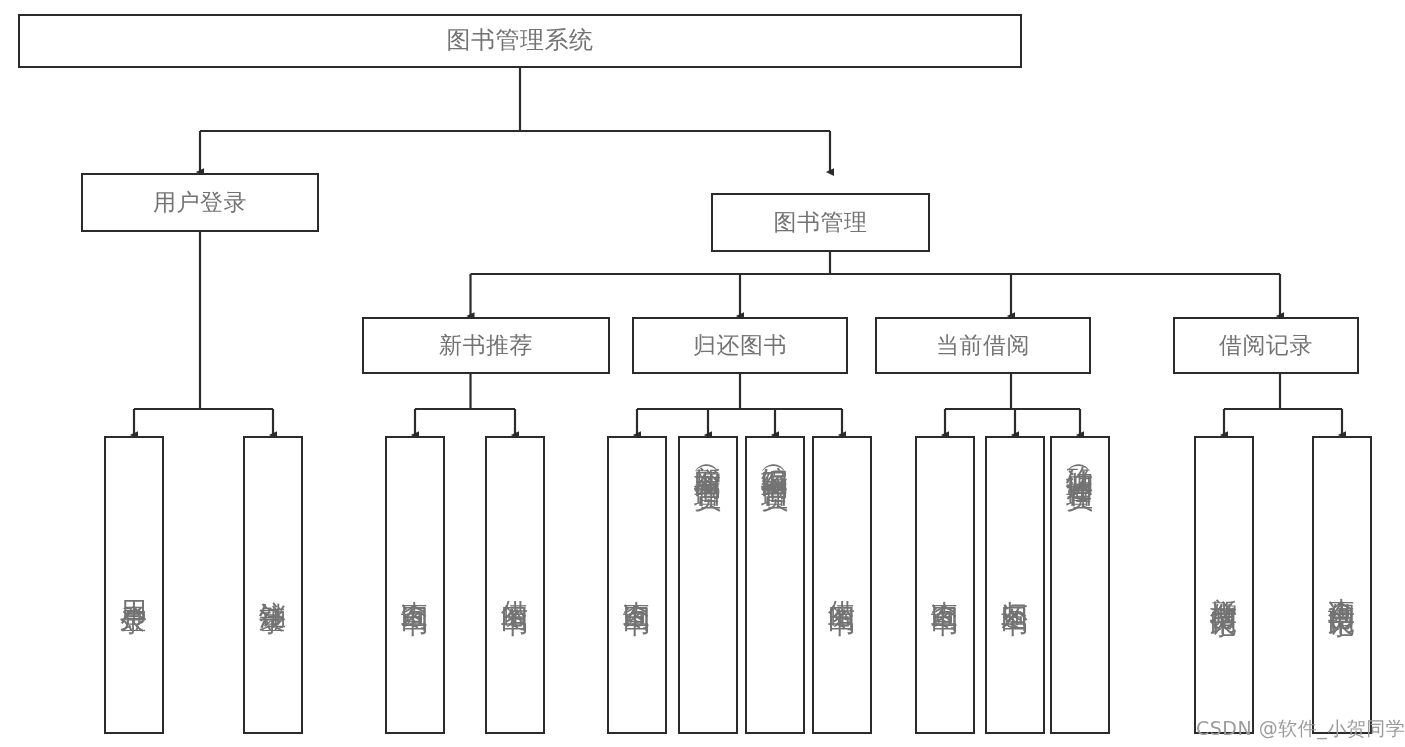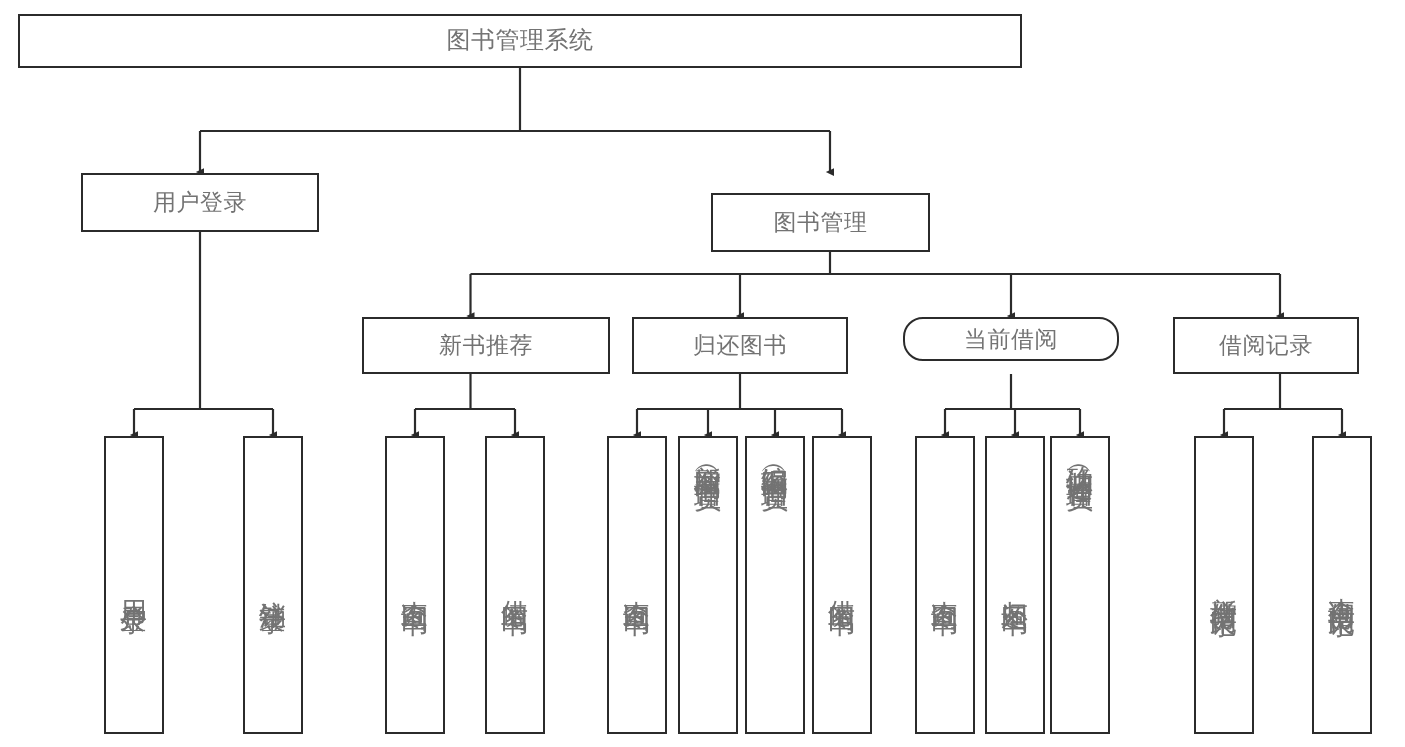--- a/index.html
+++ b/index.html
@@ -128,21 +128,21 @@
       </div>
       <div class="node lvl2 horiz" style="left: 711px; top: 173px; width: 219px; height: 59px; margin-top: 20px;">
         <span class="label">图书管理</span>
       </div>
       <div class="node lvl3 horiz" style="left: 362px; top: 317px; width: 248px; height: 57px;">
         <span class="label">新书推荐</span>
       </div>
       <div class="node lvl3 horiz" style="left: 632px; top: 317px; width: 216px; height: 57px;">
         <span class="label">归还图书</span>
       </div>
-      <div class="node lvl3 horiz" style="left: 903px; top: 317px; width: 216px; height: 44px; border-radius: 20px;">
+      <div class="node lvl3 horiz" style="left: 875px; top: 317px; width: 216px; height: 57px;">
         <span class="label">当前借阅</span>
       </div>
       <div class="node lvl3 horiz" style="left: 1173px; top: 317px; width: 186px; height: 57px;">
         <span class="label">借阅记录</span>
       </div>
       <div class="node leaf vert mid" style="left: 104px; top: 436px; width: 60px; height: 298px;">
         <span class="label">用户登录</span>
       </div>
       <div class="node leaf vert mid" style="left: 243px; top: 436px; width: 60px; height: 298px;">
         <span class="label">注销登录</span>
@@ -175,13 +175,14 @@
         <span class="label">确认归还（管理员）</span>
       </div>
       <div class="node leaf vert mid" style="left: 1194px; top: 436px; width: 60px; height: 298px;">
         <span class="label">新增借阅记录</span>
       </div>
       <div class="node leaf vert mid" style="left: 1312px; top: 436px; width: 60px; height: 298px;">
         <span class="label">查询借阅记录</span>
       </div>
     </div>
 
+  <div class="watermark" style="left: 1196px; top: 716px;">CSDN @软件_小贺同学</div>
 </div>
 
 </body></html>

